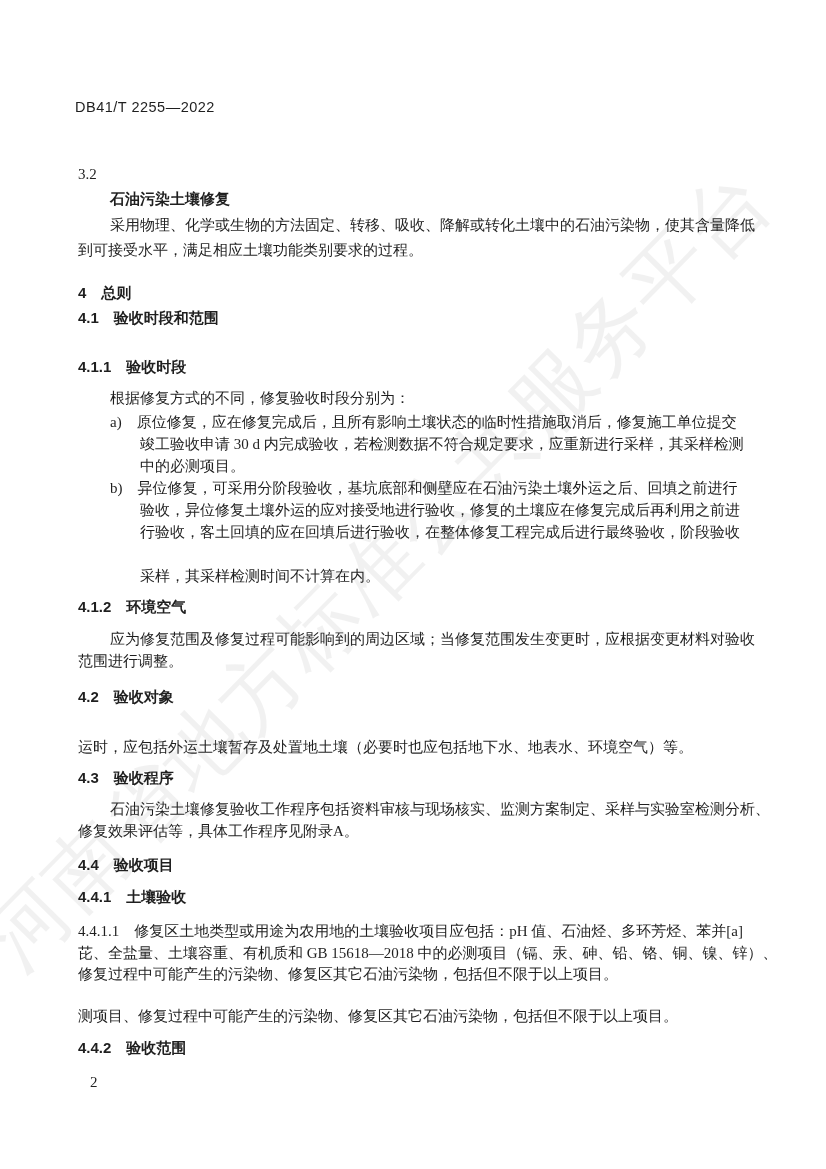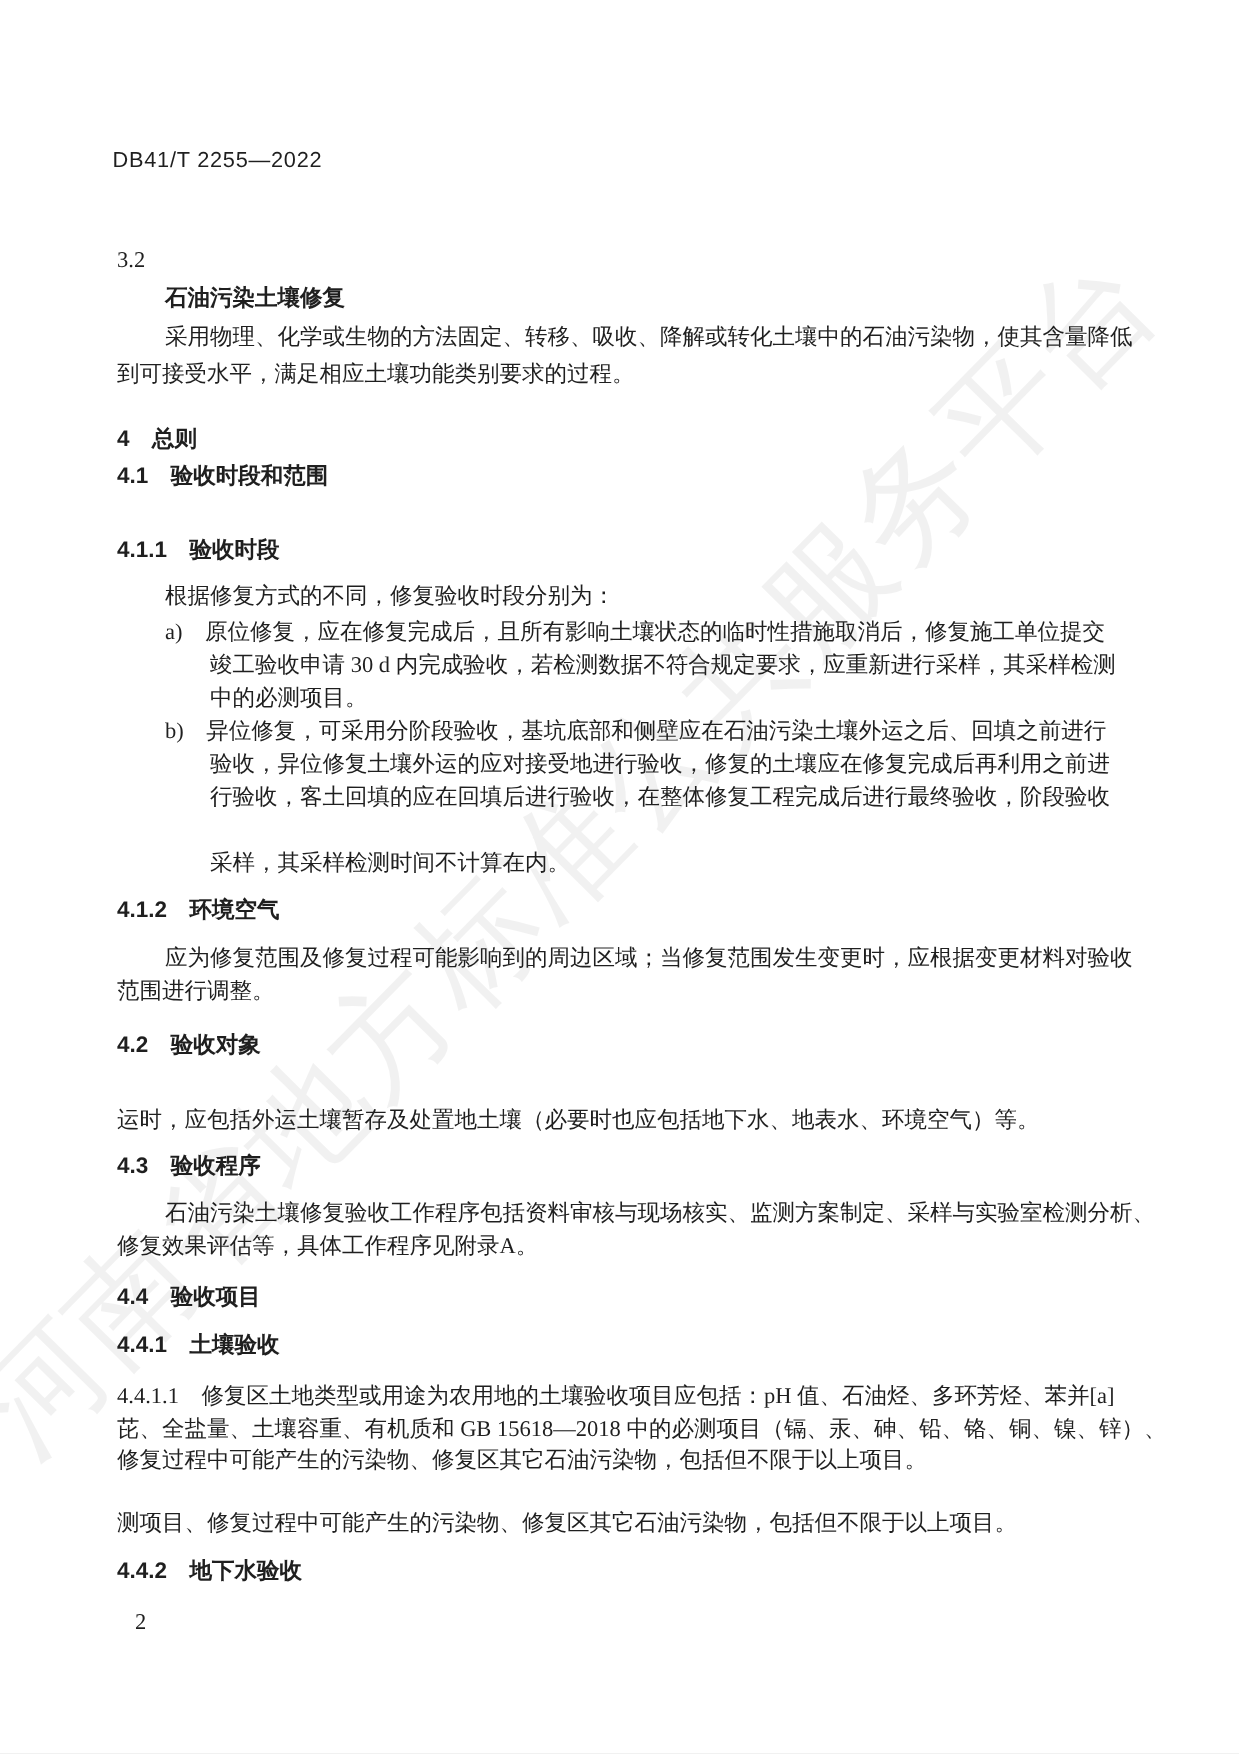--- a/index.html
+++ b/index.html
@@ -74,17 +74,17 @@
   <div class="ln b" style="left:110px;top:799px">石油污染土壤修复验收工作程序包括资料审核与现场核实、监测方案制定、采样与实验室检测分析、</div>
 
   <div class="ln h" style="left:78px;top:855px">4.4　验收项目</div>
   <div class="ln h" style="left:78px;top:887px">4.4.1　土壤验收</div>
 
   <div class="ln b" style="left:78px;top:921px">4.4.1.1　修复区土地类型或用途为农用地的土壤验收项目应包括：pH 值、石油烃、多环芳烃、苯并[a]</div>
   <div class="ln b" style="left:78px;top:943px">芘、全盐量、土壤容重、有机质和 GB 15618—2018 中的必测项目（镉、汞、砷、铅、铬、铜、镍、锌）、</div>
   <div class="ln b" style="left:78px;top:964px">修复过程中可能产生的污染物、修复区其它石油污染物，包括但不限于以上项目。</div>
   <div class="ln b" style="left:78px;top:1006px">测项目、修复过程中可能产生的污染物、修复区其它石油污染物，包括但不限于以上项目。</div>
 
-  <div class="ln h" style="left:78px;top:1038px">4.4.2　地下水验收</div>
+  <div class="ln h" style="left:78px;top:1038px">4.4.2　验收范围</div>
 
   <div class="ln b" style="left:90px;top:1072px">2</div>
 
 </div>
 
 </body></html>

